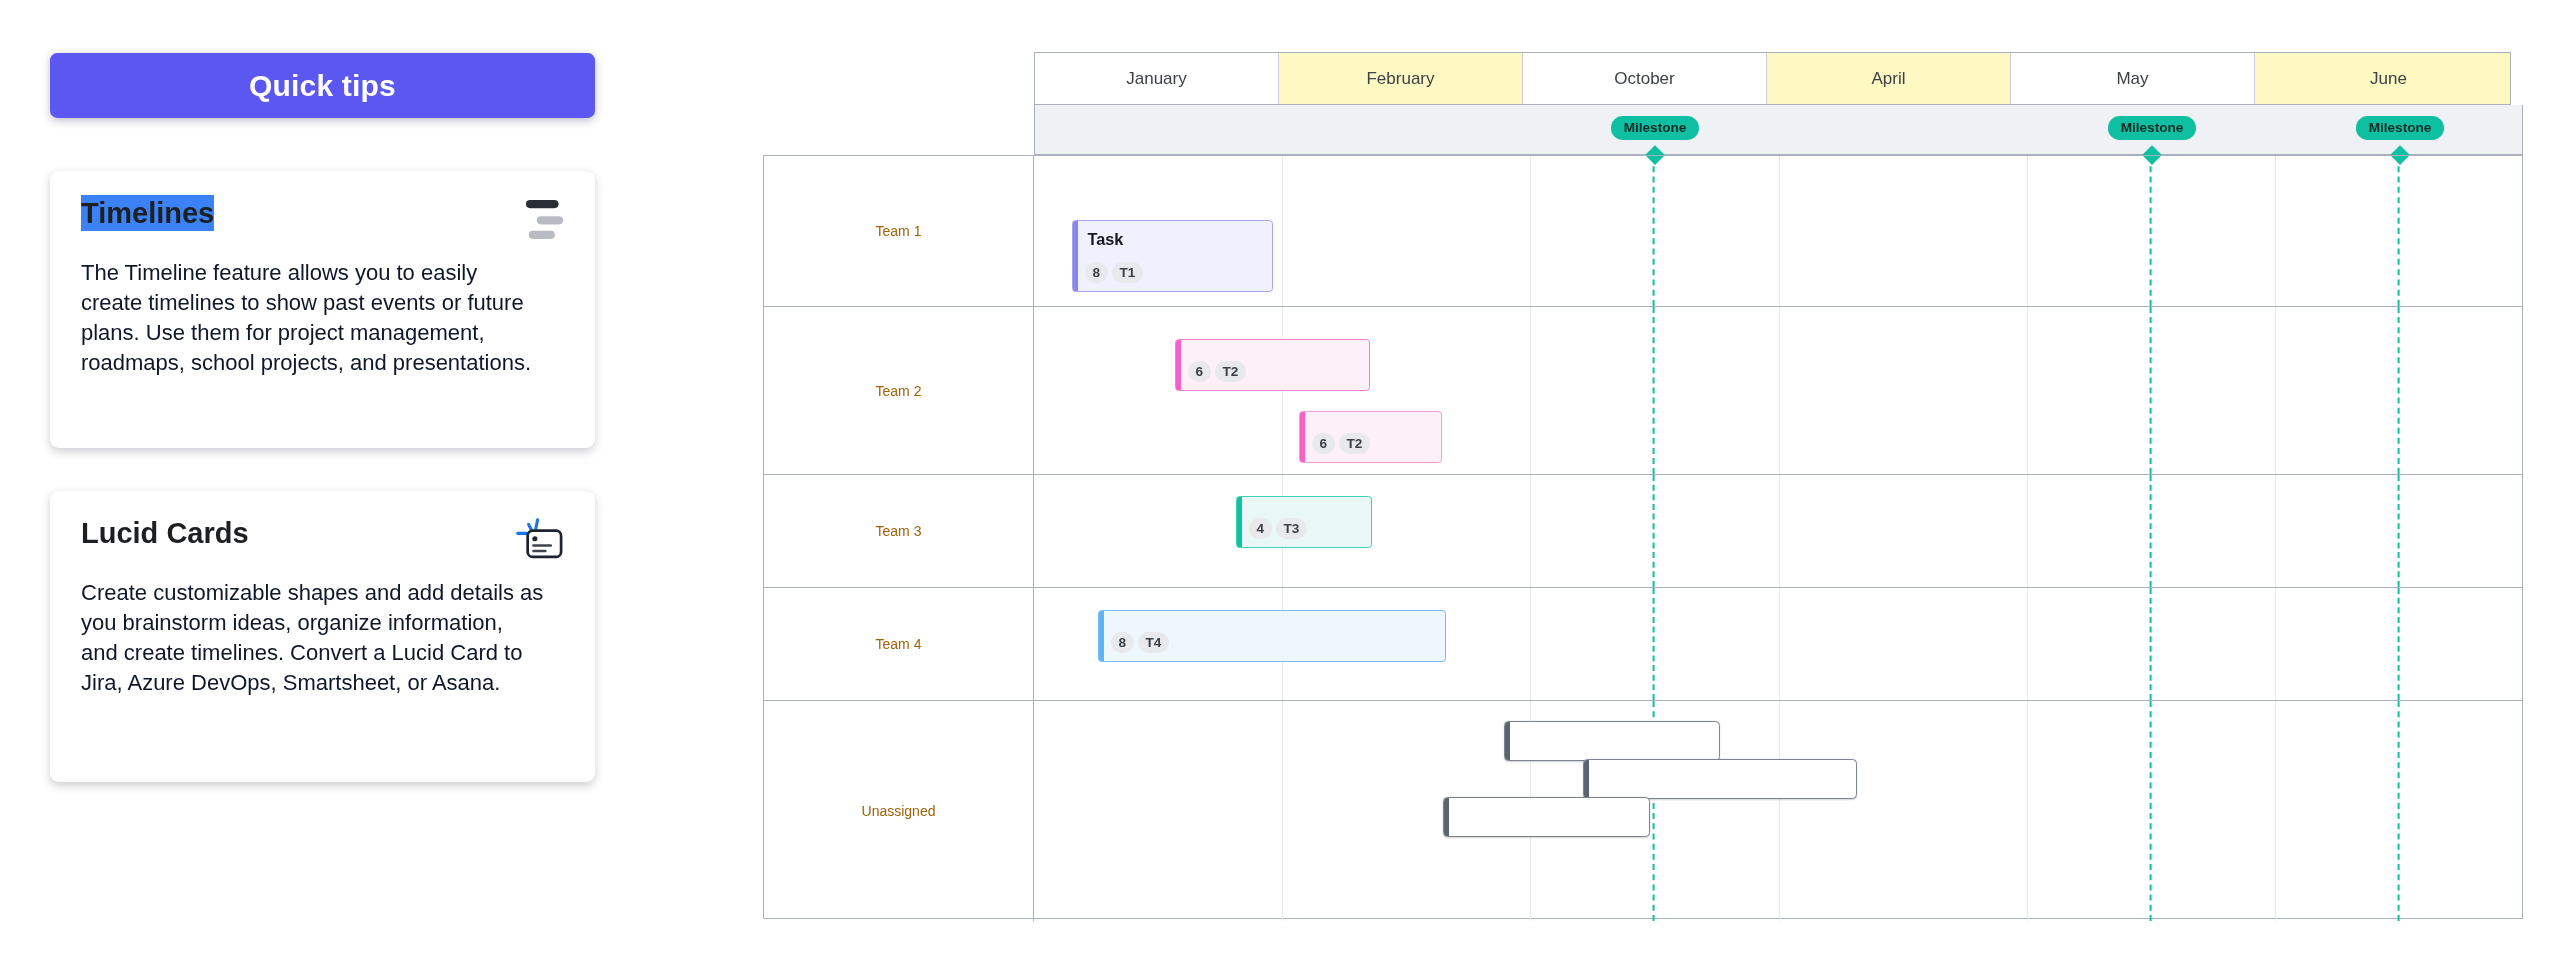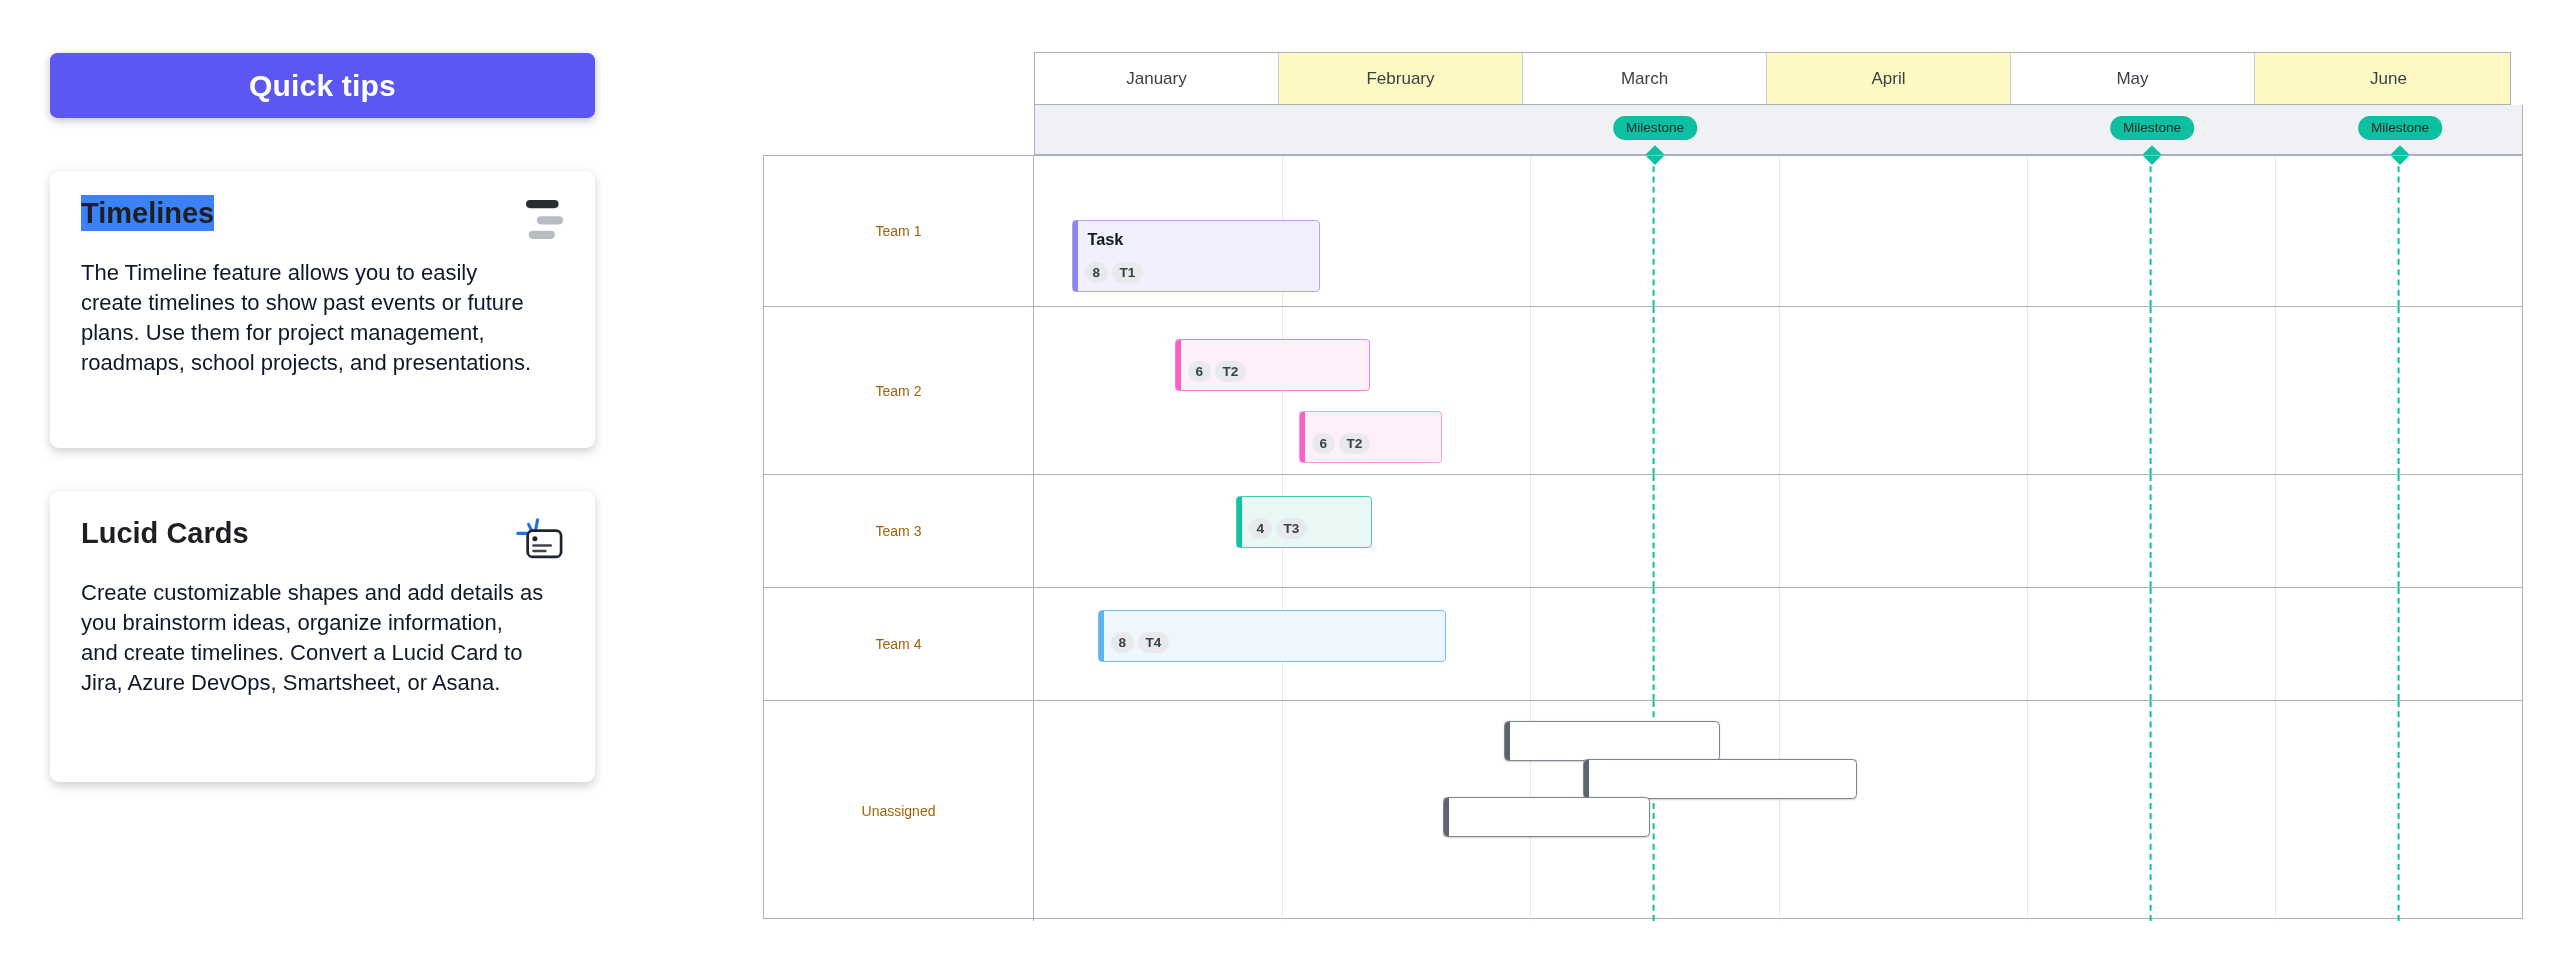--- a/index.html
+++ b/index.html
@@ -125,20 +125,21 @@
     position: absolute;
     top: 11px;
     transform: translateX(-50%);
     background: #0fbfa1;
     color: #0f2b27;
     font-size: 13.6px;
     padding: 5.4px 12.7px;
     border-radius: 11.8px;
     white-space: nowrap;
     line-height: 1;
+    font-weight: bold;
   }
   .milestone-diamond {
     position: absolute;
     top: 43px;
     width: 13.6px;
     height: 13.6px;
     background: #0fbfa1;
     transform: translateX(-50%) rotate(45deg);
   }
 
@@ -285,21 +286,21 @@
       <div class="tip-title">Lucid Cards</div>
       <div class="tip-body">Create customizable shapes and add details as you brainstorm ideas, organize information, and create timelines. Convert a Lucid Card to Jira, Azure DevOps, Smartsheet, or Asana.</div>
     </div>
   </div>
 
   <div id="timeline">
 
     <div id="month-header">
         <div class="month-cell">January</div>
         <div class="month-cell alt">February</div>
-        <div class="month-cell">March</div>
+        <div class="month-cell">October</div>
         <div class="month-cell alt">April</div>
         <div class="month-cell">May</div>
         <div class="month-cell alt">June</div>
       </div>
 
     <div id="milestone-band">
         <div class="milestone" style="left: 620px;">Milestone</div>
         <div class="milestone-diamond" style="left: 620px;"></div>
         <div class="milestone" style="left: 1117px;">Milestone</div>
         <div class="milestone-diamond" style="left: 1117px;"></div>
@@ -312,21 +313,21 @@
           <div class="team-label">Team 1</div>
           <div class="row-track">
             <div class="vline" style="left: 248px;"></div>
             <div class="vline" style="left: 496px;"></div>
             <div class="vline" style="left: 745px;"></div>
             <div class="vline" style="left: 993px;"></div>
             <div class="vline" style="left: 1241px;"></div>
             <div class="ms-dash" style="left: 620px;"></div>
             <div class="ms-dash" style="left: 1117px;"></div>
             <div class="ms-dash" style="left: 1365px;"></div>
-            <div class="bar" style="left: 38px; top: 64px; width: 248px; height: 72px; background: rgb(241, 240, 254); border: 1.4px solid rgb(169, 164, 244);">
+            <div class="bar" style="left: 38px; top: 64px; width: 201px; height: 72px; background: rgb(241, 240, 254); border: 1.4px solid rgb(169, 164, 244);">
               <div class="accent" style="background: rgb(139, 133, 242);"></div>
               <div class="bar-title">Task</div>
               <div class="bar-badges">
                 <span class="badge">8</span>
                 <span class="badge">T1</span>
               </div>
             </div>
           </div>
         </div>
         <div class="team-row" style="top: 151px; height: 168px;">

